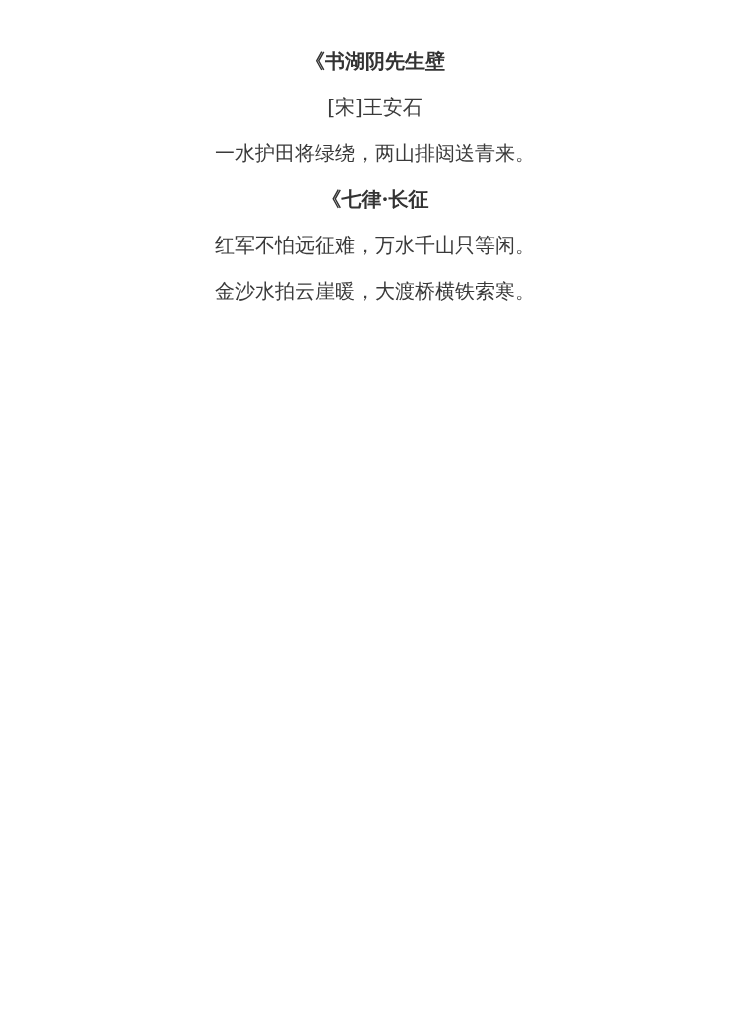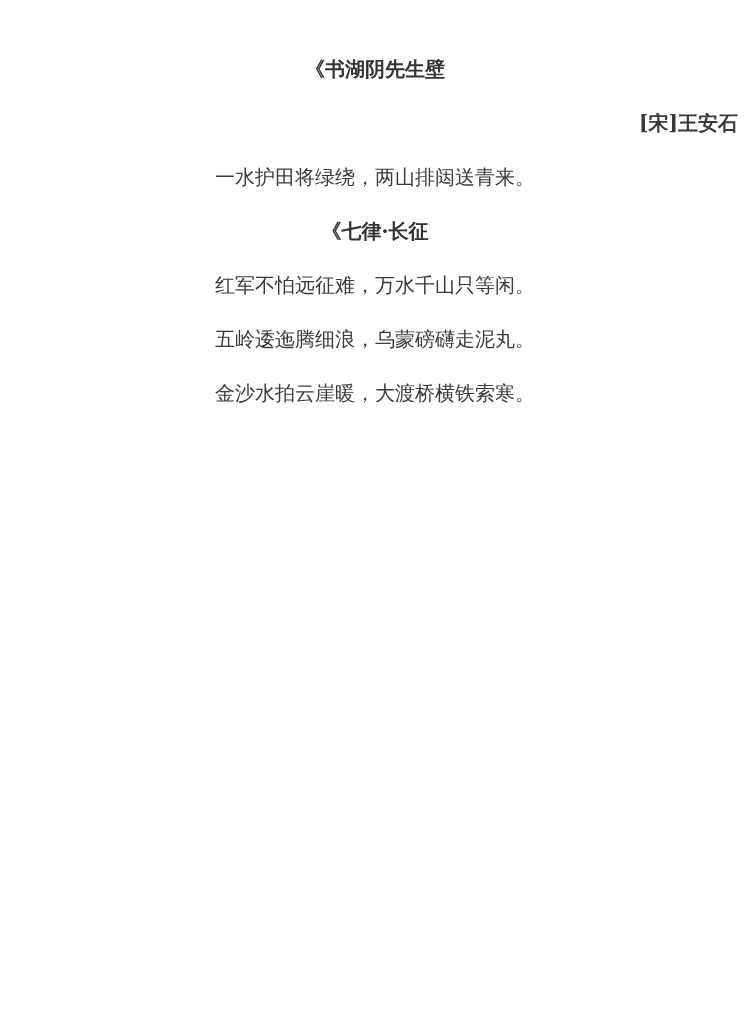--- a/index.html
+++ b/index.html
@@ -10,37 +10,36 @@
   .page {
     position: relative;
     width: 750px;
     height: 1034px;
     background: #ffffff;
     box-sizing: border-box;
     padding-top: 36px;
     overflow: hidden;
   }
   .line {
-    margin: 12px;
+    margin: 4px;
     height: 42px;
     line-height: 42px;
     text-align: center;
     font-family: "DejaVu Serif", "Liberation Serif", serif;
     font-size: 20px;
     color: #3a3a3a;
     letter-spacing: 0px;
     white-space: nowrap;
   }
   .title {
     font-weight: bold;
     color: #333333;
   }
   .author {
-    font-weight: bold;
-    text-align: right;
+    font-weight: normal;
   }
   .verse {
     font-weight: normal;
   }
 </style>
 </head>
 <body>
 
 <div class="page">
 
@@ -49,18 +48,17 @@
   <p class="line author">[宋]王安石</p>
 
 
   <p class="line verse">一水护田将绿绕，两山排闼送青来。</p>
 
   <p class="line title">《七律·长征</p>
 
 
   <p class="line verse">红军不怕远征难，万水千山只等闲。</p>
 
-  <p class="line verse">五岭逶迤腾细浪，乌蒙磅礴走泥丸。</p>
 
   <p class="line verse">金沙水拍云崖暖，大渡桥横铁索寒。</p>
 
 
 </div>
 
 </body></html>

